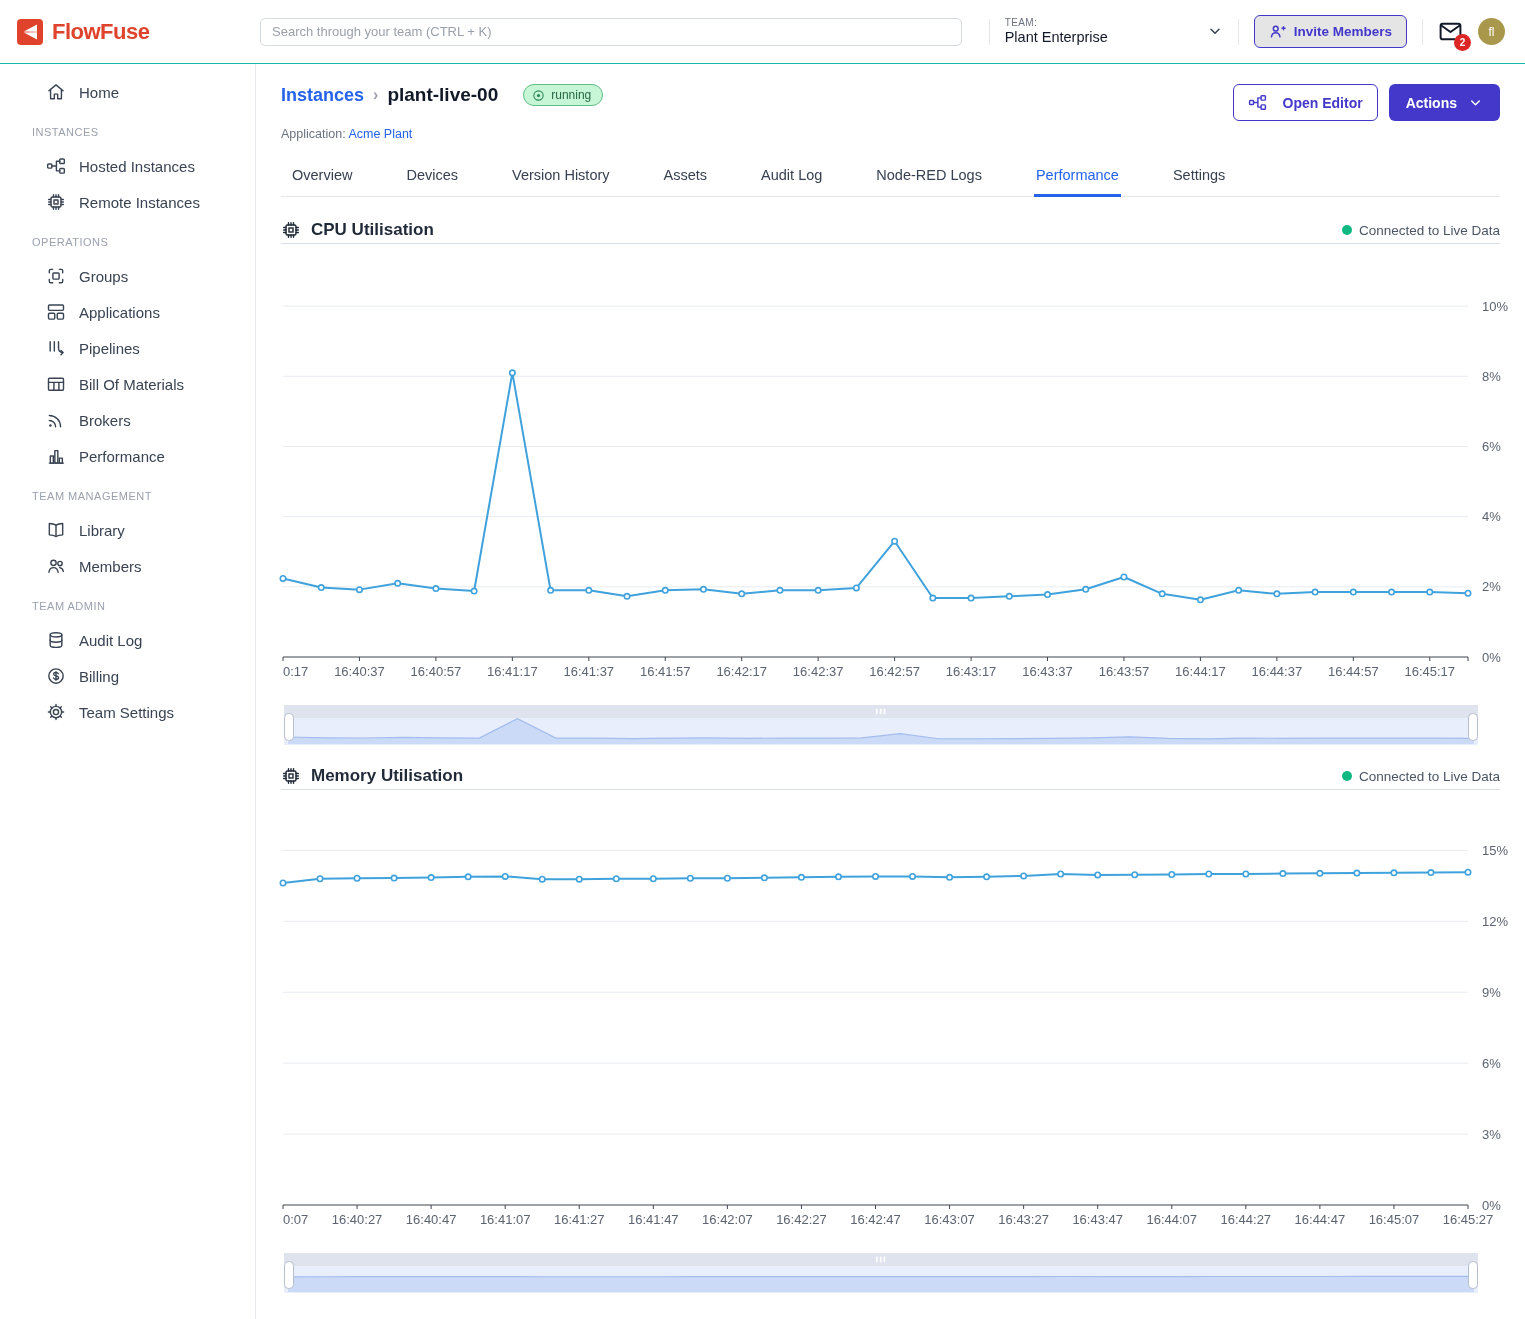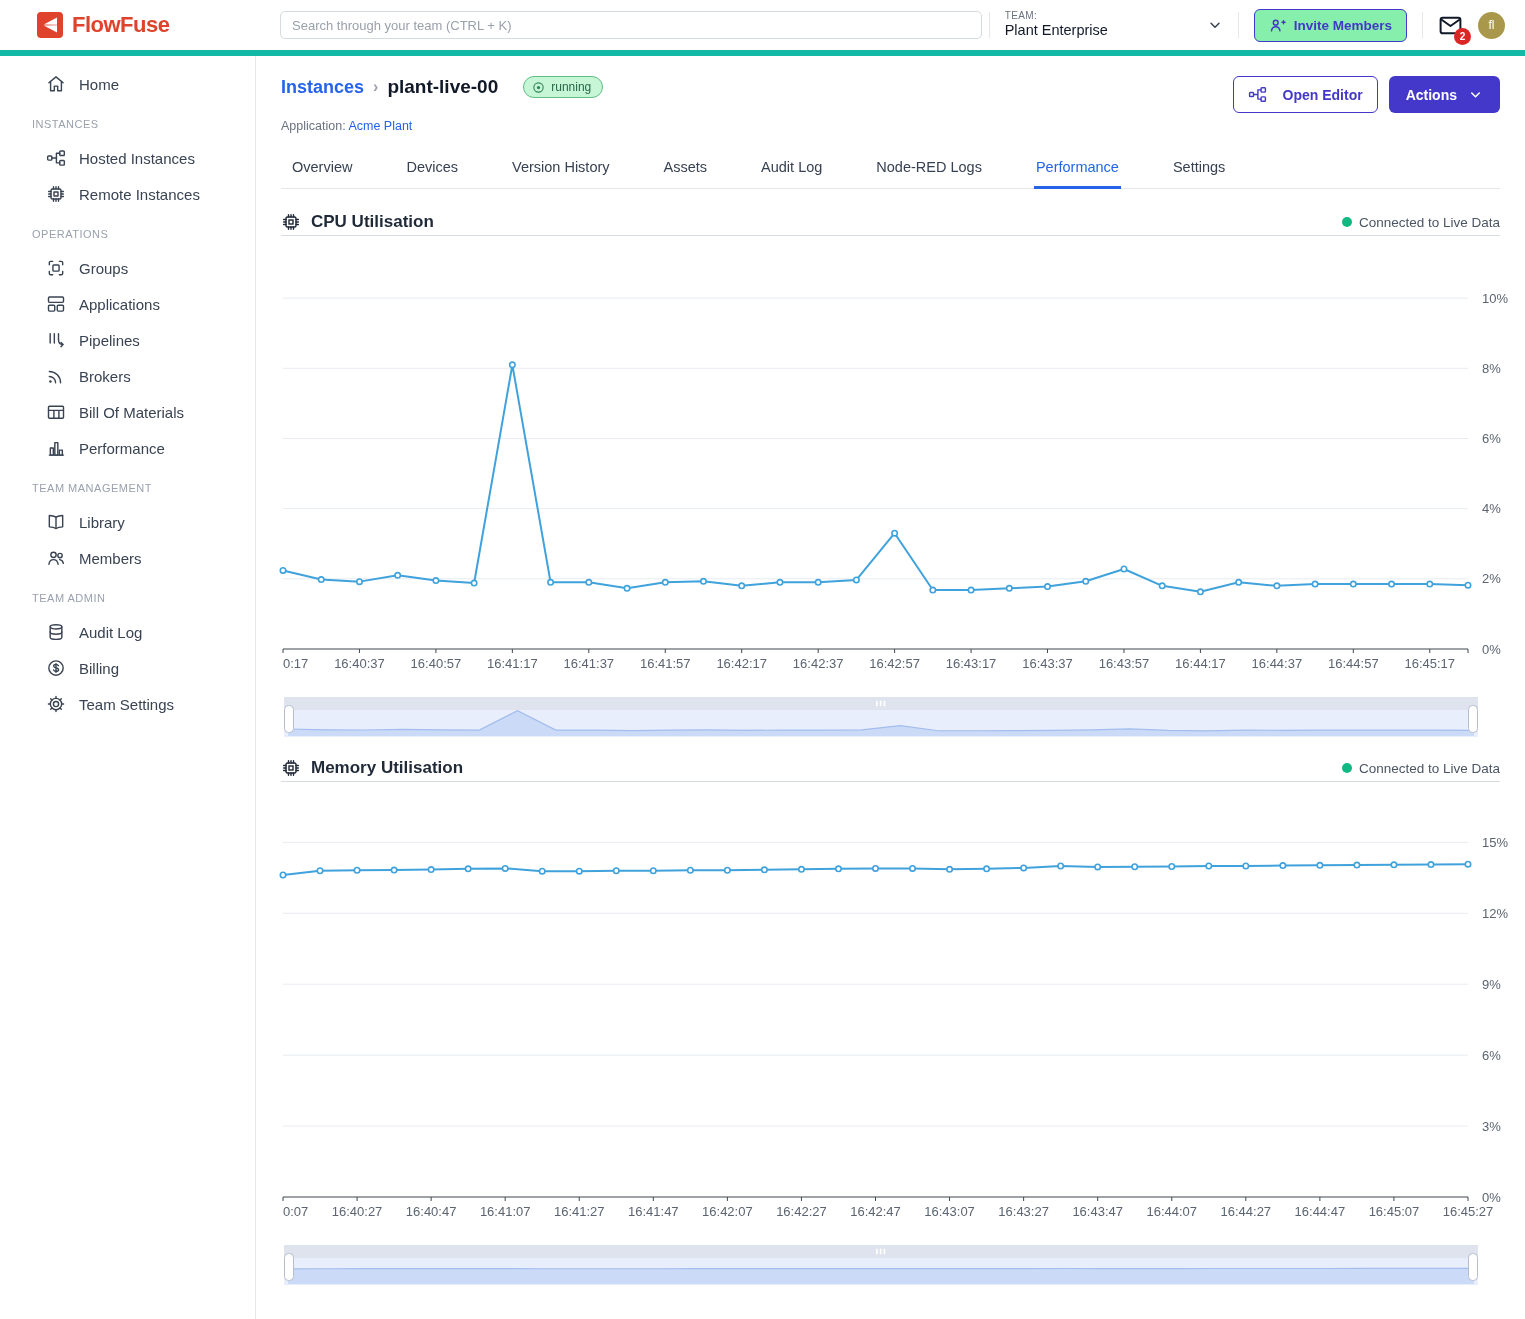--- a/index.html
+++ b/index.html
@@ -5,35 +5,35 @@
   * { box-sizing: border-box; }
   html,body { margin:0; padding:0; }
   body {
     width:1525px; height:1319px; overflow:hidden;
     font-family:"Liberation Sans", sans-serif;
     background:#ffffff; color:#1f2937;
   }
   svg text { font-family:"Liberation Sans", sans-serif; }
 
   
-  .topbar { height:56px; display:flex; align-items:center; border-bottom:6px solid #14b8a6; background:#fff;padding-left:20px; }
+  .topbar { height:64px; display:flex; align-items:center; border-bottom:1px solid #14b8a6; background:#fff; }
   .logo-area { width:250px; flex:none; display:flex; align-items:center; gap:9px; padding-left:17px; cursor:pointer; }
   .logo-text { font-size:22px; font-weight:700; color:#E0432C; letter-spacing:-0.5px; }
   .search-input { width:702px; height:28px; margin-left:10px; border:1px solid #d5dade; border-radius:5px;
     padding:0 11px; font-size:13px; color:#374151; outline:none; background:#fff; font-family:"Liberation Sans",sans-serif; }
   .search-input::placeholder { color:#9aa1ab; }
   .topbar-right { margin-left:auto; display:flex; align-items:center; gap:15px; padding-right:20px; }
   .vdiv { width:1px; height:26px; background:#e5e7eb; }
   .team-select { display:flex; align-items:center; cursor:pointer; width:218px; }
   .team-text { display:flex; flex-direction:column; line-height:1.2; flex:1;justify-content:center; }
   .team-label { font-size:10px; color:#6b7280; letter-spacing:.4px; }
   .team-name { font-size:14.5px; color:#111827; }
   .chev { width:16px; height:16px; color:#374151; }
   .invite-btn { display:flex; align-items:center; gap:8px; border:1.5px solid #4338CA; color:#4338CA;
-    font-weight:700; font-size:13.5px; padding:7px 14px; border-radius:6px; background:#86efac; cursor:pointer; }
+    font-weight:700; font-size:13.5px; padding:7px 14px; border-radius:6px; background:#e5e5e5; cursor:pointer; }
   .invite-btn svg { width:17px; height:17px; }
   .mail-wrap { position:relative; cursor:pointer; }
   .mail-wrap svg { width:25px; height:25px; color:#111827; display:block; }
   .noti-badge { position:absolute; right:-8px; bottom:-7px; background:#DC2626; color:#fff; font-size:10px;
     font-weight:700; width:17px; height:17px; border-radius:50%; display:flex; align-items:center; justify-content:center; }
   .avatar { width:27px; height:27px; border-radius:50%; background:#A9984B; color:#fff; font-size:12px;
     display:flex; align-items:center; justify-content:center; cursor:pointer; }
 
   
   .layout { display:flex; height:1263px; }
@@ -187,34 +187,34 @@
             <path d="M5 4.5v11M10 4.5v11M15 4.5v7"></path>
             <path d="M15 11.5c0 4.3 1.8 6 5 6"></path>
             <path d="M18 15l2.5 2.5L18 20"></path>
           </svg>
         </span>
         <span>Pipelines</span>
       </div>
       <div class="side-item">
         <span class="icon">
           <svg viewBox="0 0 24 24" fill="none" stroke="currentColor" stroke-width="1.7" stroke-linecap="round" stroke-linejoin="round">
+            <rect x="3" y="5" width="18" height="14.5" rx="1.2"></rect>
+            <path d="M3 10h18M9.5 10v9.5M15.5 10v9.5"></path>
+          </svg>
+        </span>
+        <span>Bill Of Materials</span>
+      </div>
+      <div class="side-item">
+        <span class="icon">
+          <svg viewBox="0 0 24 24" fill="none" stroke="currentColor" stroke-width="1.7" stroke-linecap="round" stroke-linejoin="round">
             <circle cx="5.3" cy="18.7" r="1.5" fill="currentColor" stroke="none"></circle>
             <path d="M4 12.5a7.5 7.5 0 017.5 7.5M4 6.5A13.5 13.5 0 0117.5 20"></path>
           </svg>
         </span>
         <span>Brokers</span>
-      </div>
-      <div class="side-item">
-        <span class="icon">
-          <svg viewBox="0 0 24 24" fill="none" stroke="currentColor" stroke-width="1.7" stroke-linecap="round" stroke-linejoin="round">
-            <rect x="3" y="5" width="18" height="14.5" rx="1.2"></rect>
-            <path d="M3 10h18M9.5 10v9.5M15.5 10v9.5"></path>
-          </svg>
-        </span>
-        <span>Bill Of Materials</span>
       </div>
       <div class="side-item">
         <span class="icon">
           <svg viewBox="0 0 24 24" fill="none" stroke="currentColor" stroke-width="1.7" stroke-linecap="round" stroke-linejoin="round">
             <path d="M4 20.5h17"></path>
             <rect x="5.2" y="12" width="3.6" height="8.5"></rect>
             <rect x="10.6" y="5.5" width="3.6" height="15"></rect>
             <rect x="16" y="14.5" width="3.6" height="6"></rect>
           </svg>
         </span>

